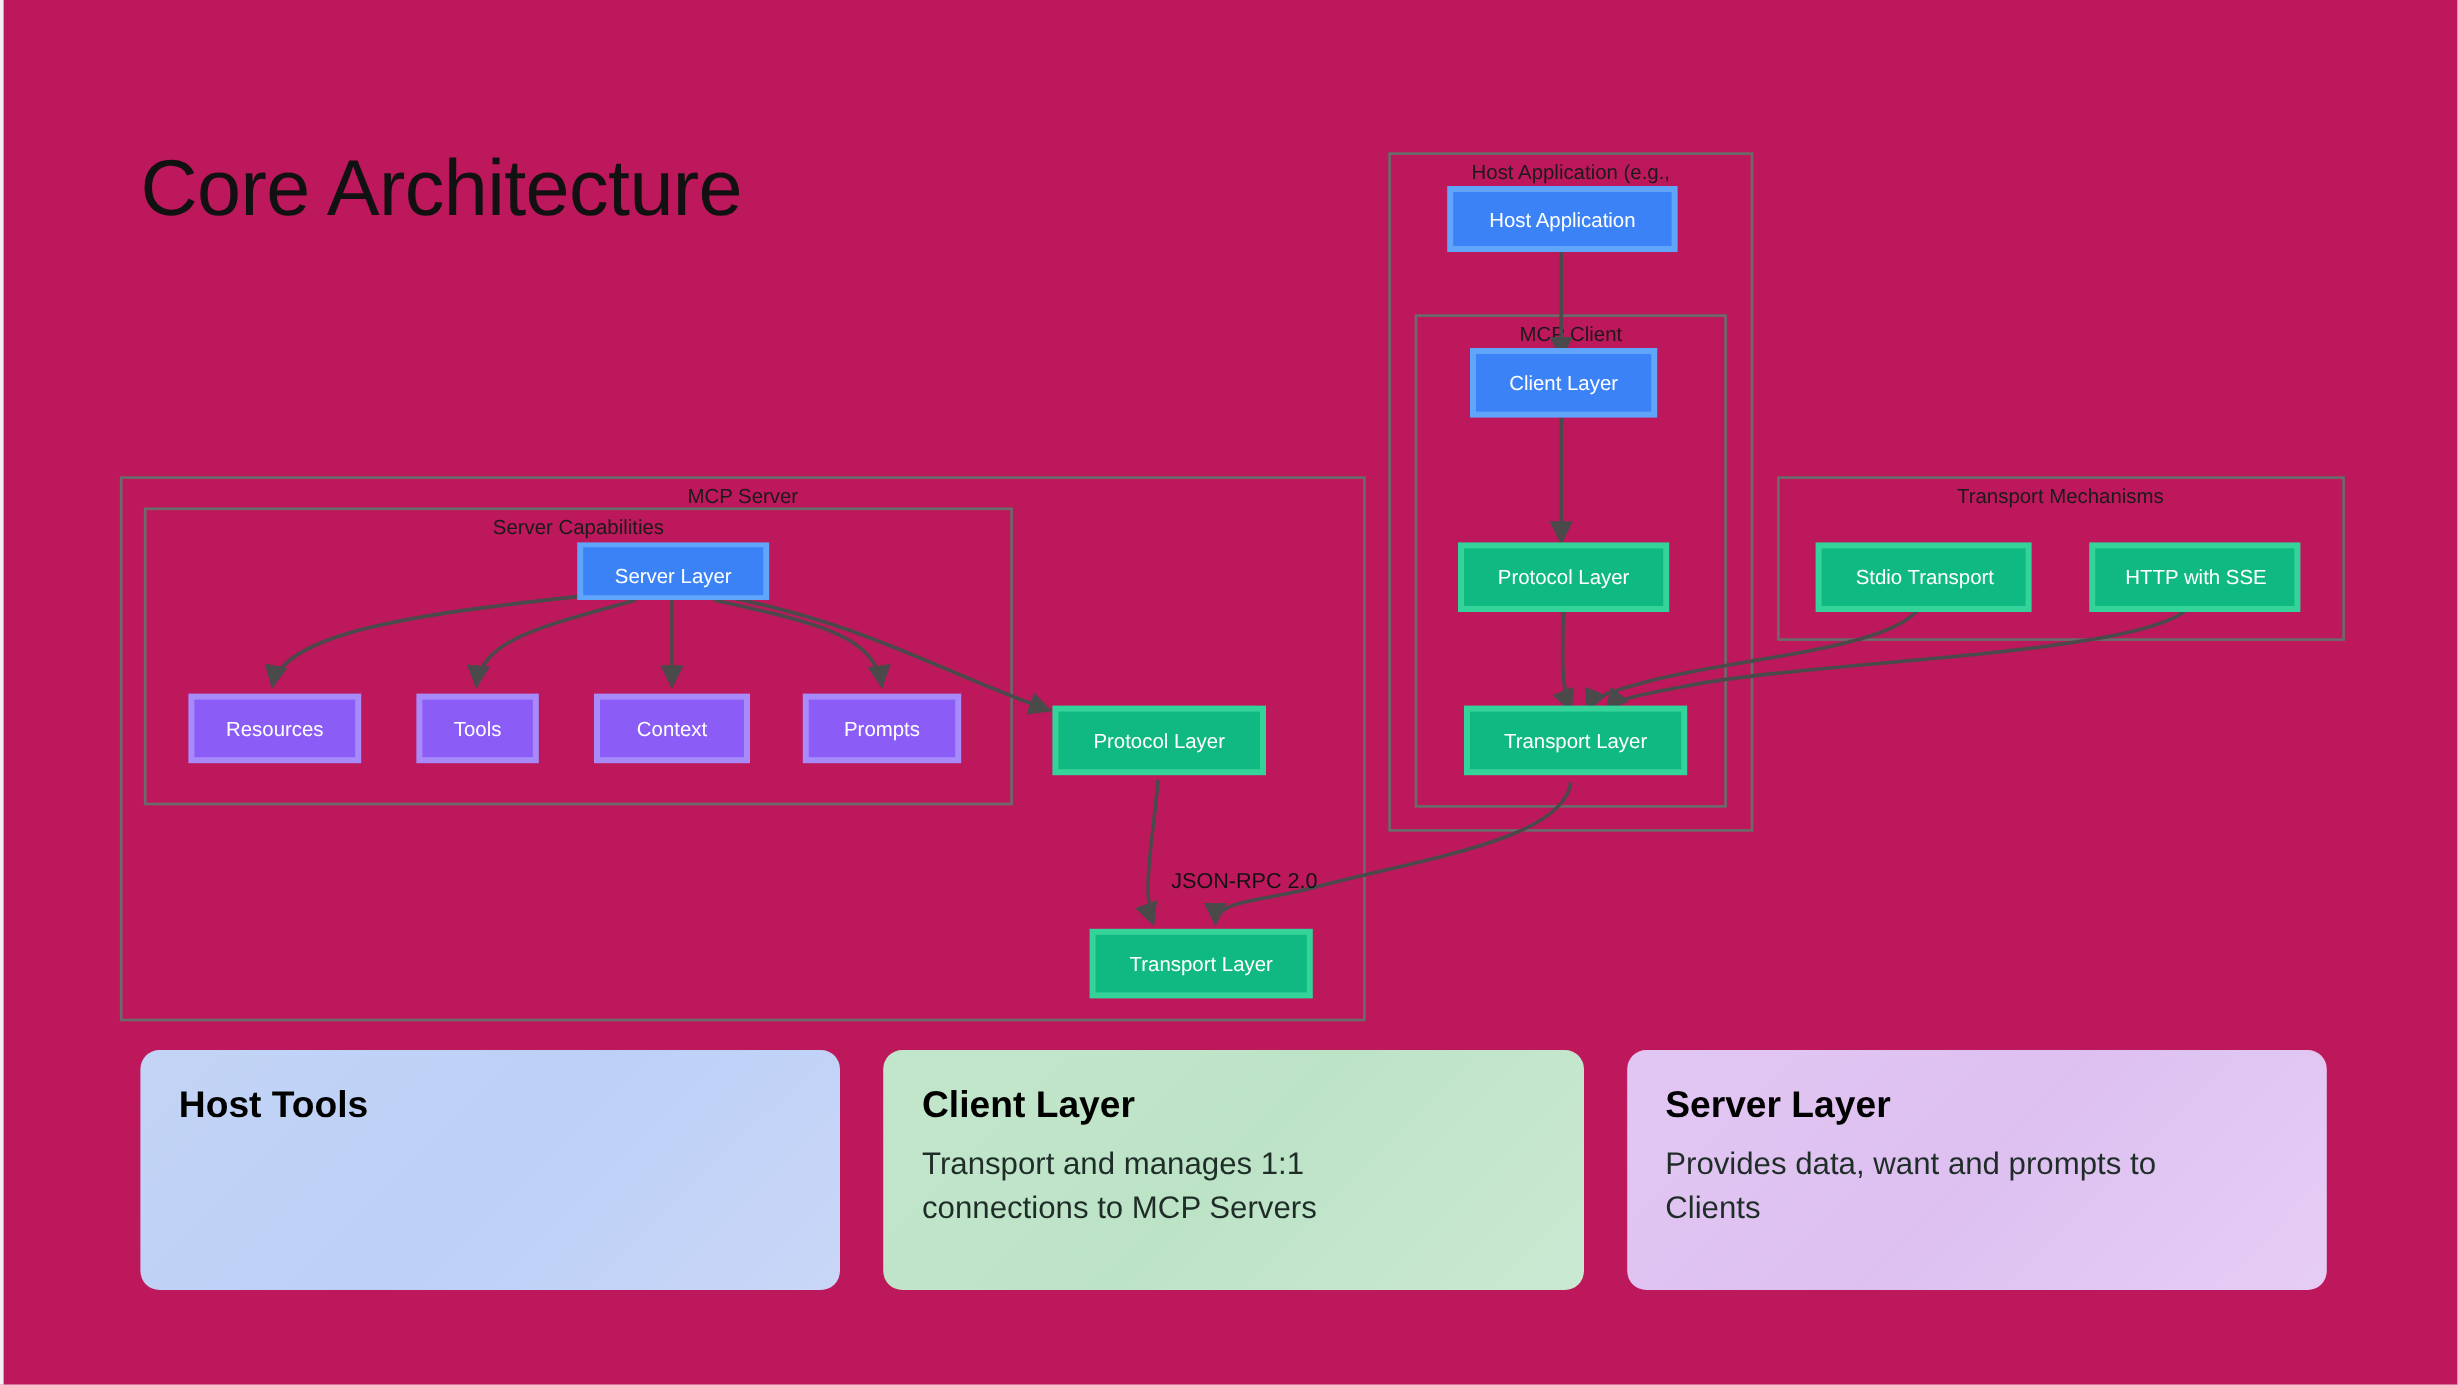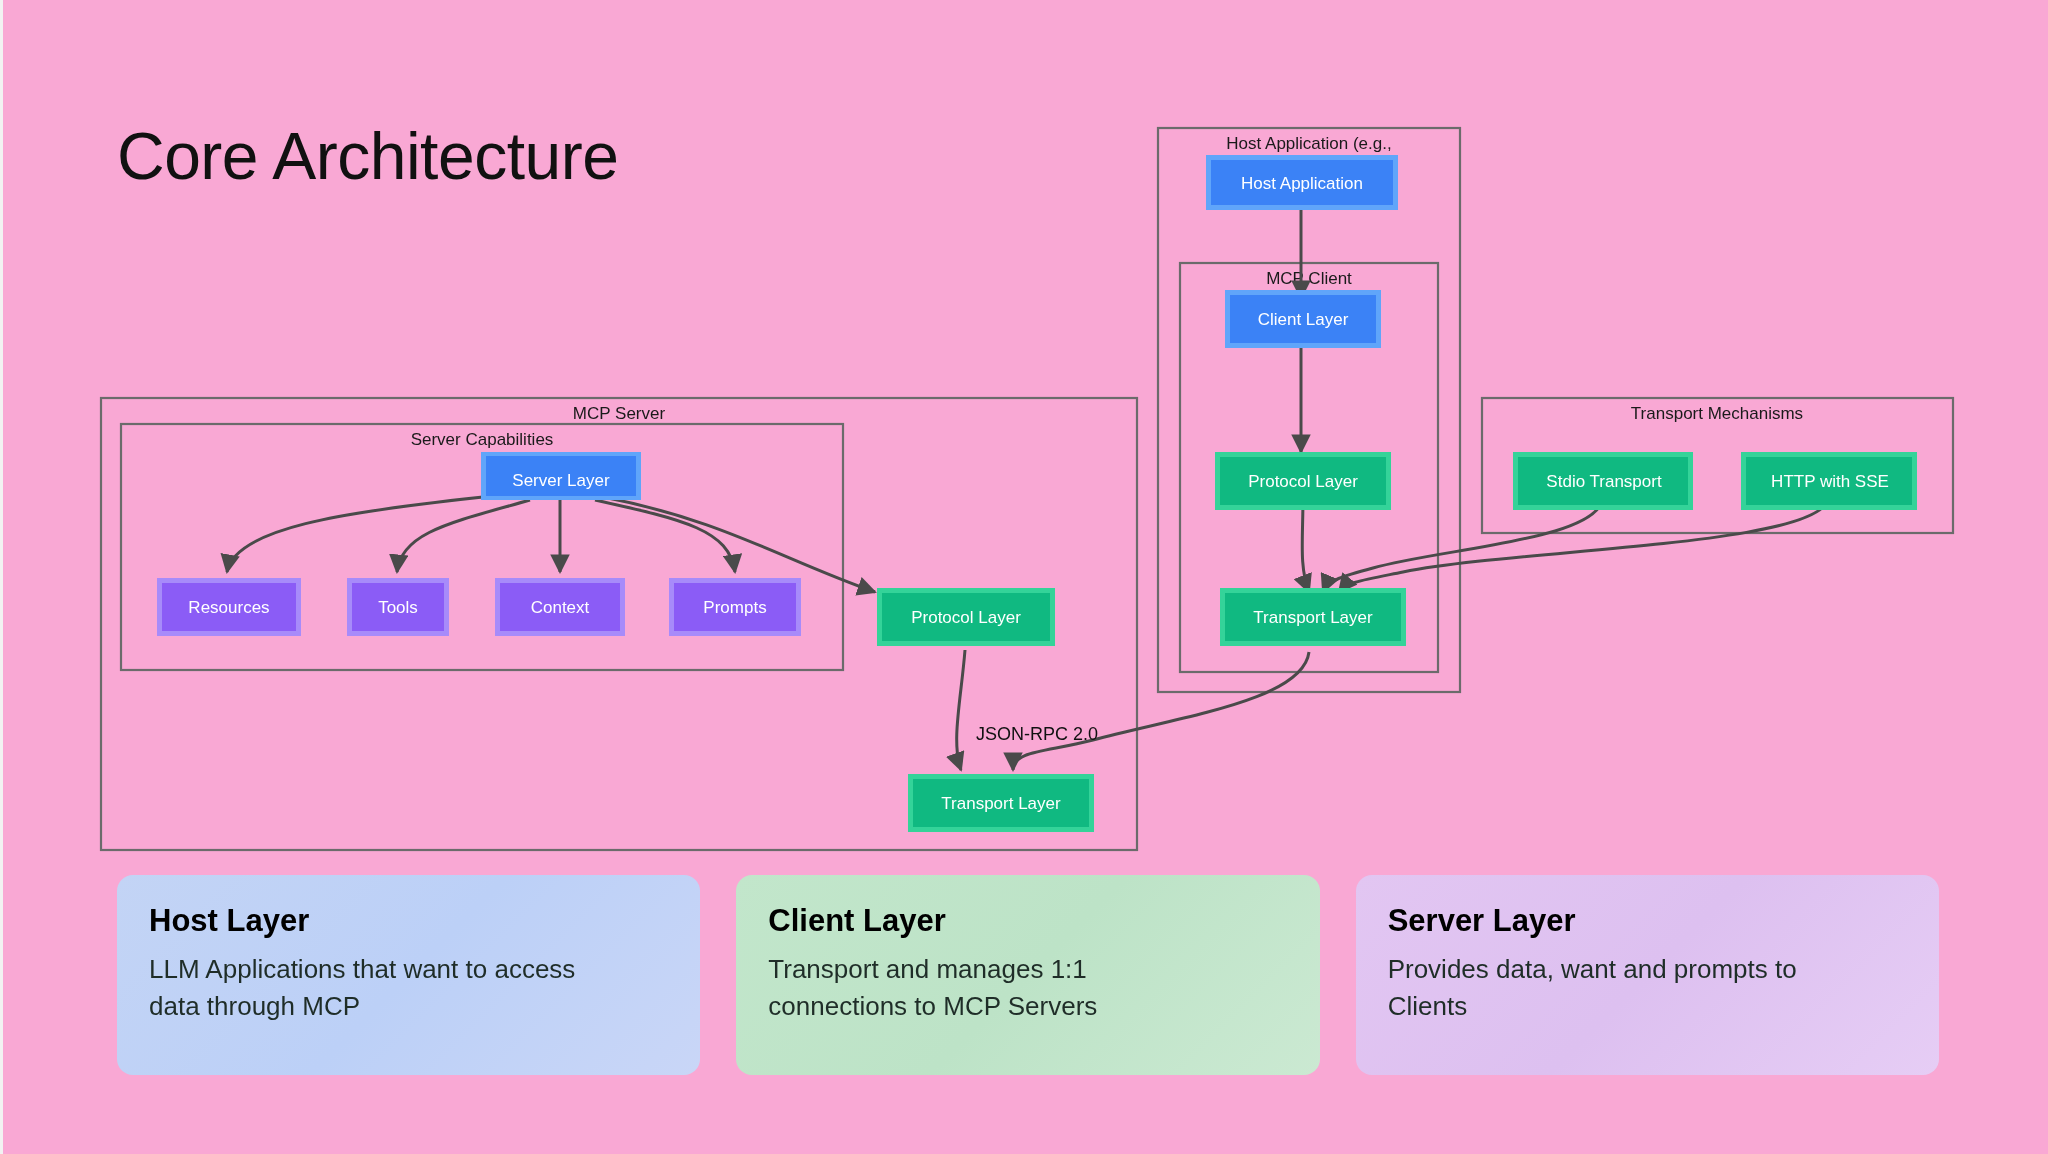--- a/index.html
+++ b/index.html
@@ -10,21 +10,21 @@
   body {
     width: 2048px;
     height: 1154px;
     font-family: "Liberation Sans", sans-serif;
     position: relative;
     overflow: hidden;
   }
   .page {
     position: absolute;
     inset: 0;
-    background: #f9a8d4;
+    background: #be185d;
     border-left: 3px solid #f2f2f2;
     box-sizing: border-box;
     padding-left: 47px;
   }
   .page-title {
     position: absolute;
     left: 114px;
     top: 76px;
     font-size: 66px;
     font-weight: 400;
@@ -231,22 +231,21 @@
 
     <g>
       <rect x="1738" y="452" width="176" height="58" fill="#34d399"></rect>
       <rect x="1743" y="457" width="166" height="48" fill="#10b981"></rect>
       <text class="node-label" x="1827" y="487" text-anchor="middle">HTTP with SSE</text>
     </g>
   </svg>
 
   <div class="cards">
     <div class="card card-host">
-      <p class="card-title">Host Layer</p>
-      <p class="card-desc">LLM Applications that want to access data through MCP</p>
+      <p class="card-title">Host Tools</p>
     </div>
     <div class="card card-client">
       <p class="card-title">Client Layer</p>
       <p class="card-desc">Transport and manages 1:1 connections to MCP Servers</p>
     </div>
     <div class="card card-server">
       <p class="card-title">Server Layer</p>
       <p class="card-desc">Provides data, want and prompts to Clients</p>
     </div>
   </div>

